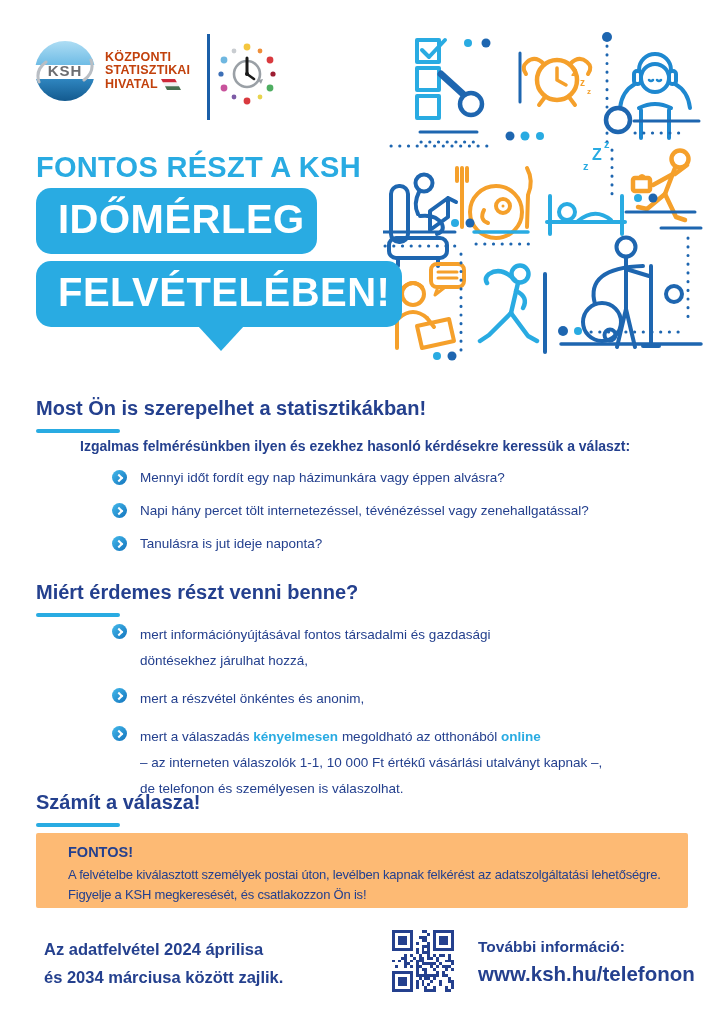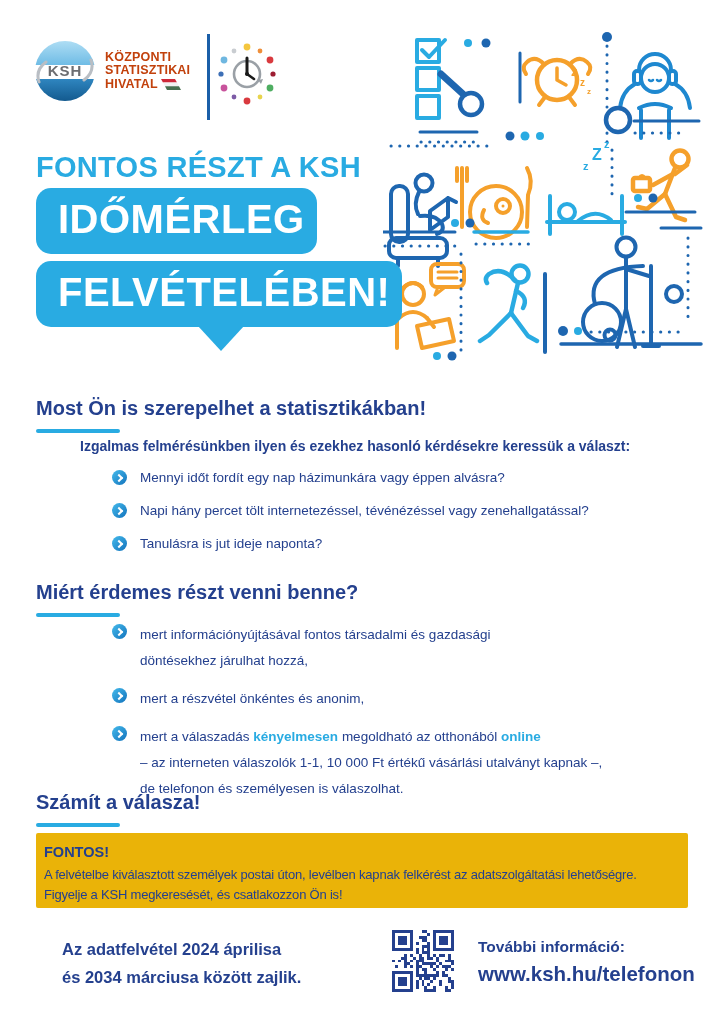--- a/index.html
+++ b/index.html
@@ -37,27 +37,27 @@
   .btxt{font-size:13.5px; line-height:20px; white-space:nowrap;}
   .btxt .bl{display:block; line-height:26px;}
   .chev{width:15px; height:15px; border-radius:50%; flex:0 0 15px; margin-right:13px; margin-top:2px;
         background:linear-gradient(135deg,#45BBEC,#1272BC); position:relative;}
   .chev::after{content:""; position:absolute; left:4px; top:4.5px; width:4px; height:4px;
         border-top:2px solid #fff; border-right:2px solid #fff; transform:rotate(45deg);}
   .acc{color:#29ABE2; font-weight:bold;}
   .s2 .brow{margin-bottom:12px;}
   .s2 .btxt{line-height:26px;}
   
-  .fontos{position:absolute; left:36px; top:833px; width:652px; height:75px; background:#eab308;
-          box-sizing:border-box; padding:11px 14px 0 8px; border-radius:2px;}
+  .fontos{position:absolute; left:36px; top:833px; width:652px; height:75px; background:#fdba74;
+          box-sizing:border-box; padding:11px 14px 0 32px; border-radius:2px;}
   .fontos-title{font-size:14.5px; font-weight:bold; margin-bottom:5px;}
   .fline{font-size:13px; line-height:20px; letter-spacing:-0.2px; white-space:nowrap;}
   
   .schedule{position:absolute; left:44px; top:935px; font-size:16.5px; font-weight:bold; line-height:28px;}
-  .schedule span{display:block; white-space:nowrap;margin-left:18px;}
+  .schedule span{display:block; white-space:nowrap;}
   .qr{position:absolute; left:392px; top:930px;}
   .info-label{position:absolute; left:478px; top:938px; font-size:15.5px; font-weight:bold; white-space:nowrap;}
   .info-url{position:absolute; left:478px; top:962px; font-size:20.5px; font-weight:bold; white-space:nowrap;}
 </style>
 </head>
 <body>
 
 <div class="page">
 
   <div class="ksh-logo">

